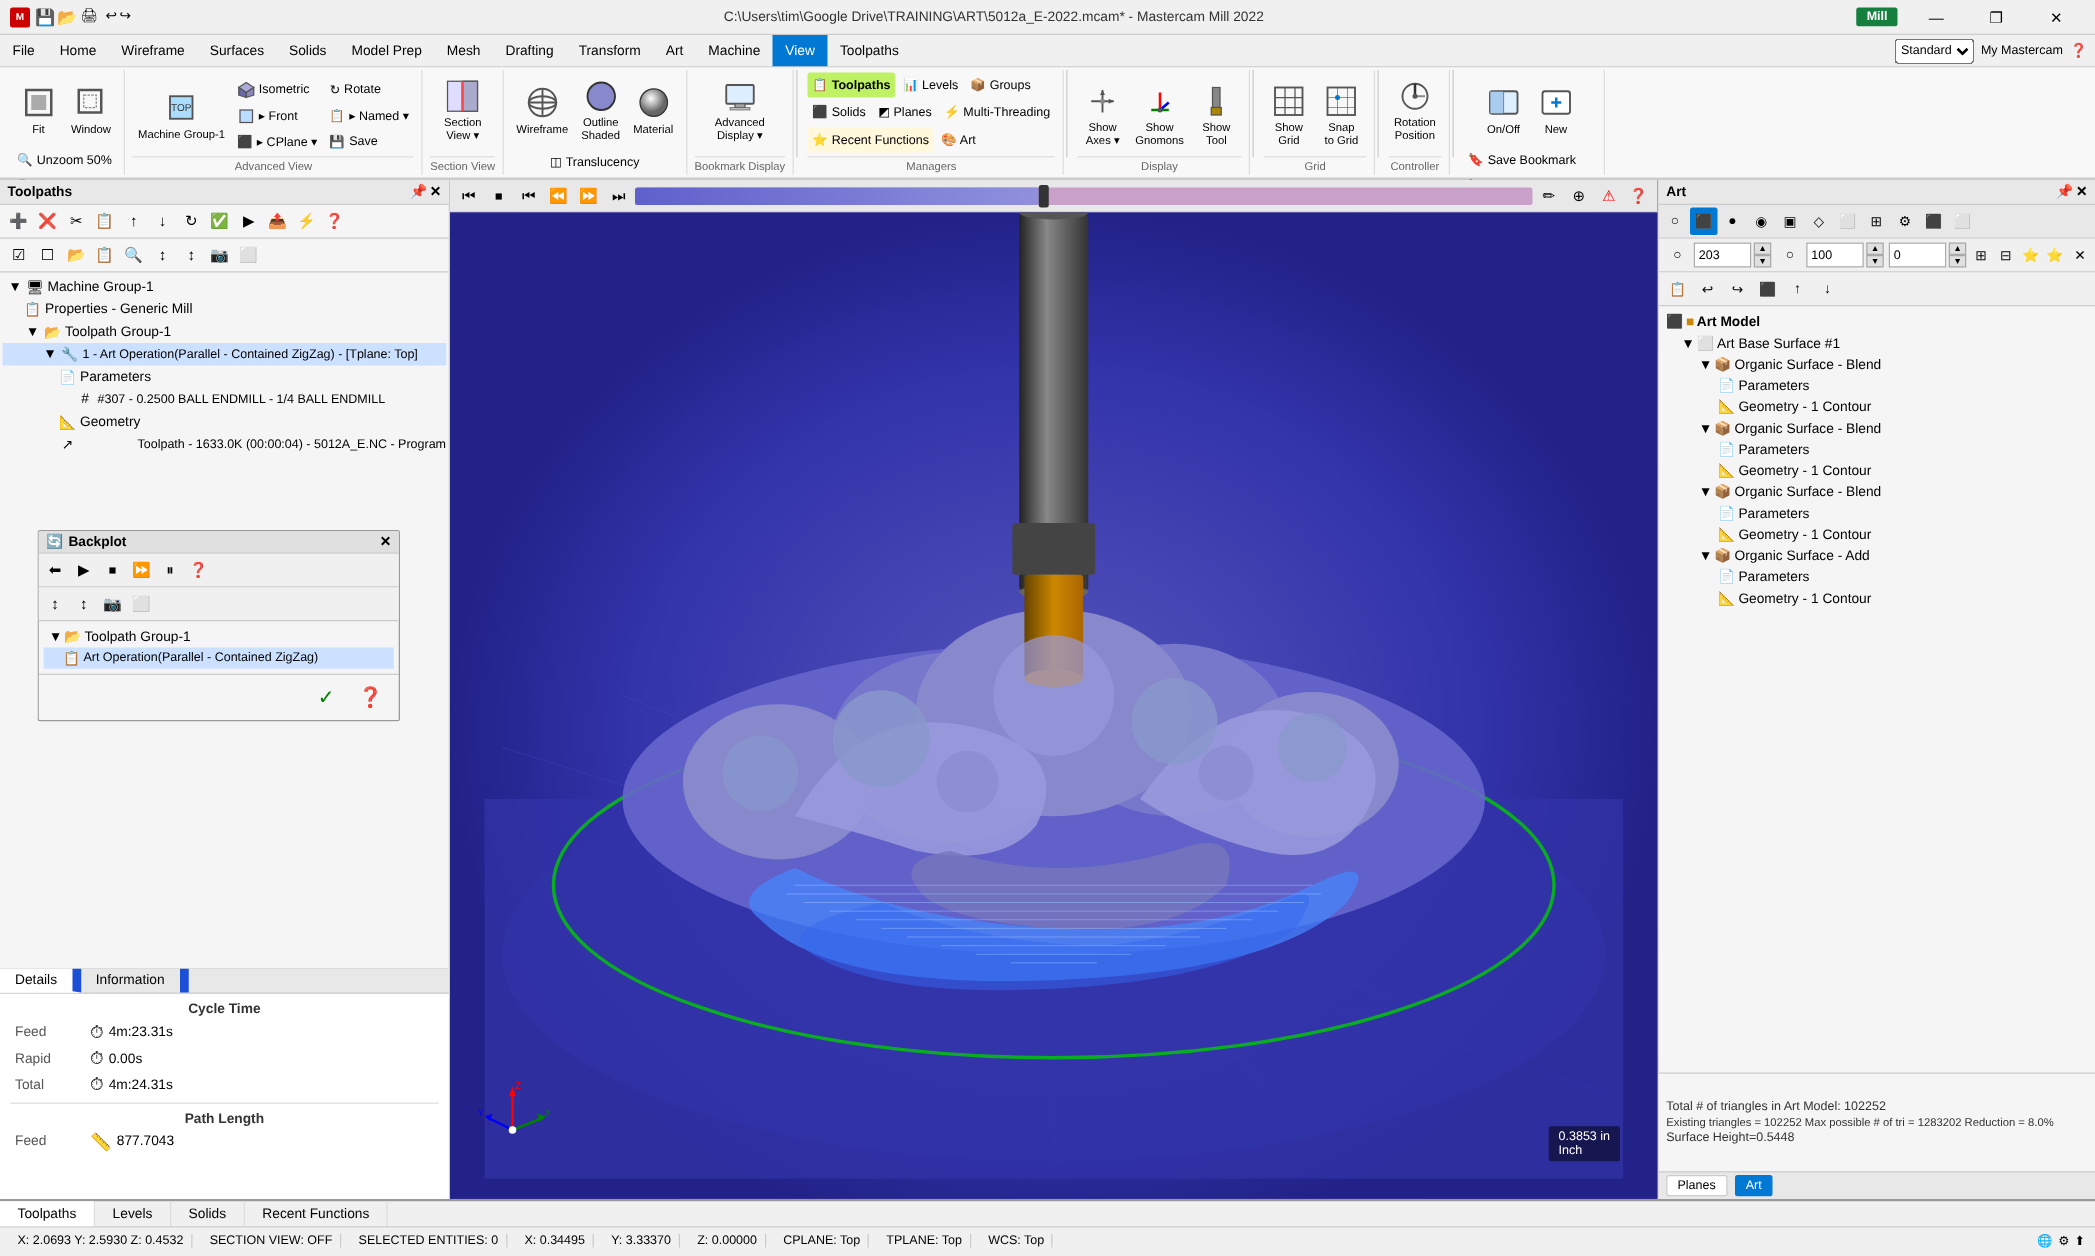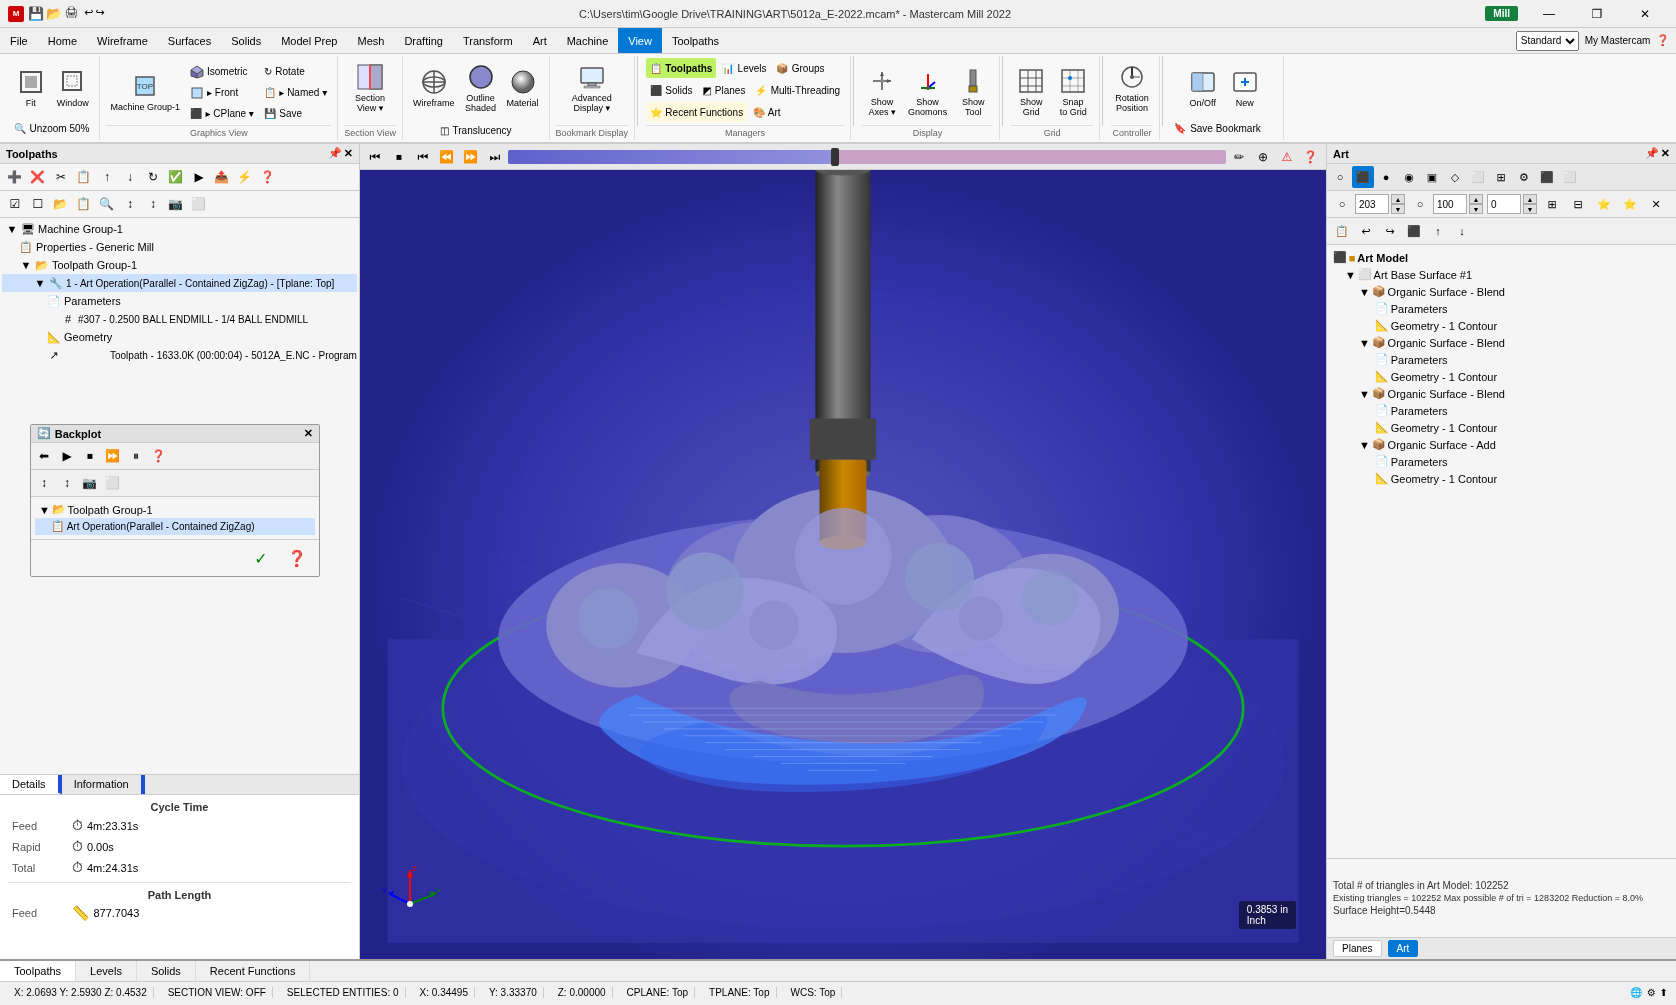--- a/index.html
+++ b/index.html
@@ -251,21 +251,21 @@
     }
     .details-tabs {
       display: flex;
       background: #e8e8e8;
       border-bottom: 1px solid #ccc;
     }
     .detail-tab {
       padding: 3px 12px;
       cursor: pointer;
       font-size: 11px;
-      border-right: 4px solid #1d4ed8;
+      border-right: 7px solid #1d4ed8;
       text-align: center;
     }
     .detail-tab.active { background: white; border-bottom: 1px solid white; }
     .details-content {
       padding: 4px 8px;
       overflow-y: auto;
       height: calc(100% - 24px);
     }
     .details-section-title {
       text-align: center;
@@ -396,21 +396,21 @@
       gap: 4px;
       border-bottom: 1px solid #ccc;
       background: #f0f0f0;
     }
     .art-input-group {
       display: flex;
       align-items: center;
       gap: 2px;
     }
     .art-input {
-      width: 34px;
+      width: 46px;
       height: 20px;
       border: 1px solid #aaa;
       padding: 1px 3px;
       font-size: 10px;
     }
     .art-spinner {
       display: flex;
       flex-direction: column;
     }
     .art-spinner-btn {
@@ -650,21 +650,21 @@
           <div class="ribbon-btn-small">
             <span>📋</span>
             <span>▸ Named ▾</span>
           </div>
           <div class="ribbon-btn-small">
             <span>💾</span>
             <span>Save</span>
           </div>
         </div>
       </div>
-      <div class="ribbon-group-label">Graphics View</div>
+      <div class="ribbon-group-label">Advanced View</div>
     </div>
 
     <div class="ribbon-group">
       <div class="ribbon-btn">
         <div class="ribbon-btn-icon">
           <svg width="28" height="28" viewBox="0 0 28 28">
             <rect x="2" y="2" width="24" height="24" fill="#ddddff" stroke="#555" stroke-width="1"></rect>
             <rect x="14" y="2" width="12" height="24" fill="#aaaacc" stroke="#555" stroke-width="1"></rect>
             <line x1="14" y1="2" x2="14" y2="26" stroke="#ff4444" stroke-width="2"></line>
           </svg>

